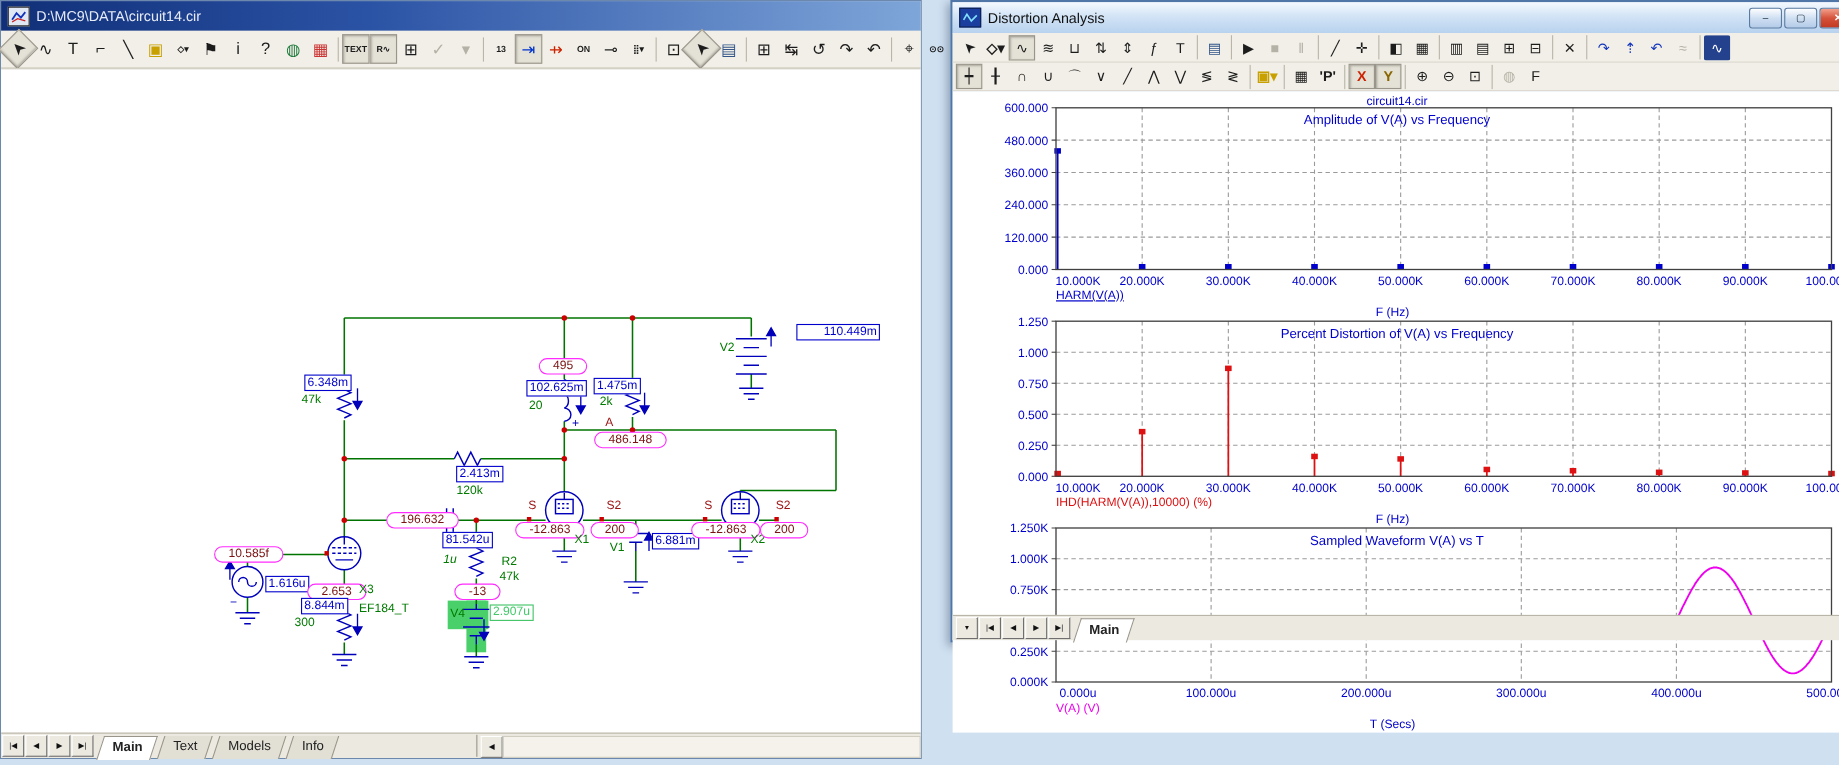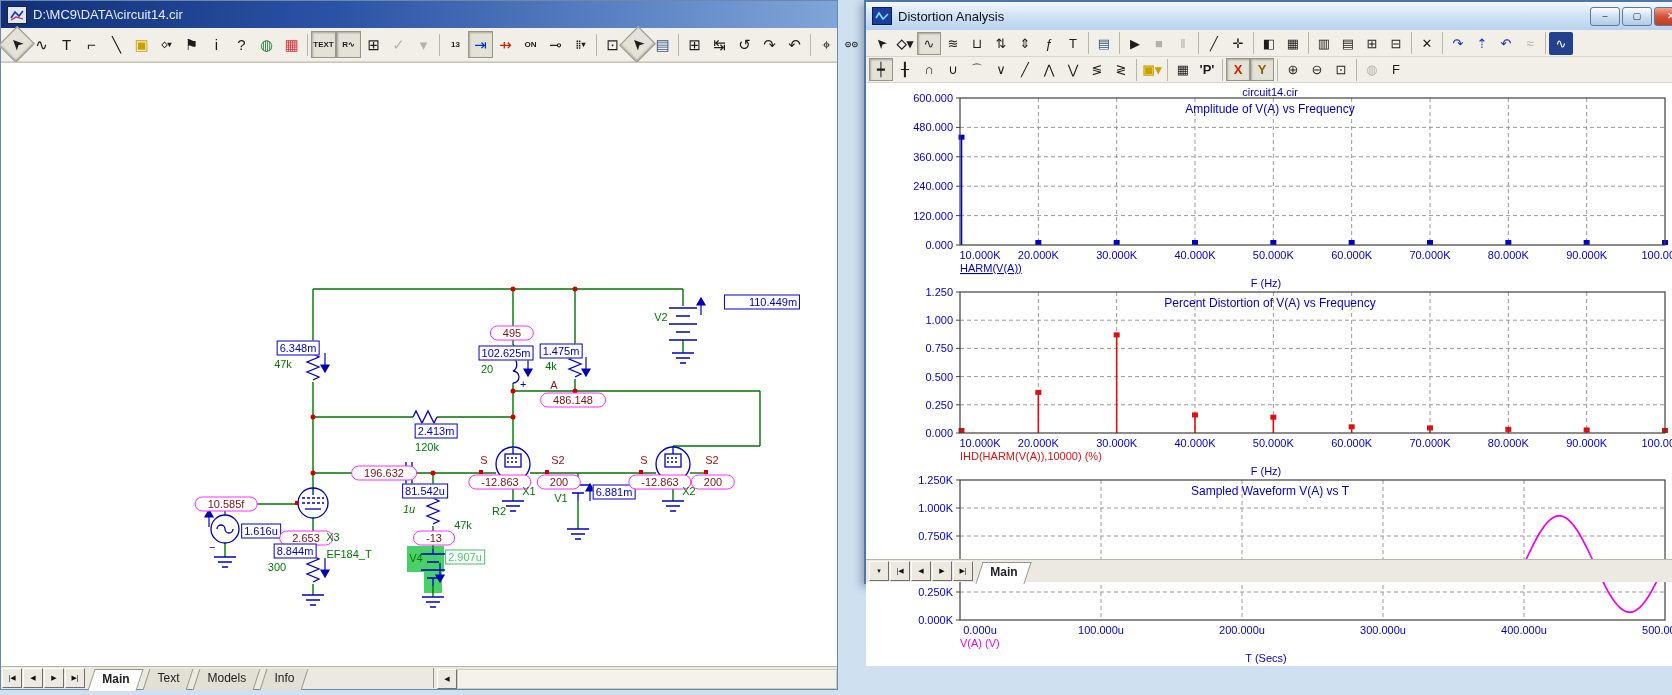--- a/index.html
+++ b/index.html
@@ -213,29 +213,29 @@
     </svg>
     <div id="annlayer">
         <div class="ann box" style="left: 297px; top: 285px;">6.348m</div>
         <div class="ann green" style="left: 282px; top: 301px;">47k</div>
         <div class="ann box" style="left: 435px; top: 368px;">2.413m</div>
         <div class="ann green" style="left: 426px; top: 384px;">120k</div>
         <div class="ann oval" style="left: 511px; top: 270px;">495</div>
         <div class="ann box" style="left: 505px; top: 290px;">102.625m</div>
         <div class="ann green" style="left: 486px; top: 306px;">20</div>
         <div class="ann box" style="left: 560px; top: 288px;">1.475m</div>
-        <div class="ann green" style="left: 550px; top: 303px;">4k</div>
+        <div class="ann green" style="left: 550px; top: 303px;">2k</div>
         <div class="ann red" style="left: 553px; top: 322px;">A</div>
         <div class="ann oval" style="left: 572px; top: 337px;">486.148</div>
         <div class="ann green" style="left: 660px; top: 254px;">V2</div>
         <div class="ann box" style="left: 761px; top: 239px; padding-left: 24px;">110.449m</div>
         <div class="ann oval" style="left: 383px; top: 410px;">196.632</div>
         <div class="ann box" style="left: 424px; top: 428px;">81.542u</div>
         <div class="ann green" style="left: 408px; top: 446px; font-style: italic;">1u</div>
-        <div class="ann green" style="left: 462px; top: 448px; margin-left: 36px;">R2</div>
+        <div class="ann green" style="left: 462px; top: 448px;">R2</div>
         <div class="ann green" style="left: 462px; top: 462px;">47k</div>
         <div class="ann oval" style="left: 433px; top: 475px;">-13</div>
         <div class="ann green" style="left: 415px; top: 495px;">V4</div>
         <div class="ann gbox" style="left: 464px; top: 494px;">2.907u</div>
         <div class="ann red" style="left: 483px; top: 397px;">S</div>
         <div class="ann oval" style="left: 499px; top: 419px;">-12.863</div>
         <div class="ann green" style="left: 528px; top: 428px;">X1</div>
         <div class="ann red" style="left: 557px; top: 397px;">S2</div>
         <div class="ann oval" style="left: 558px; top: 419px;">200</div>
         <div class="ann green" style="left: 560px; top: 435px;">V1</div>

